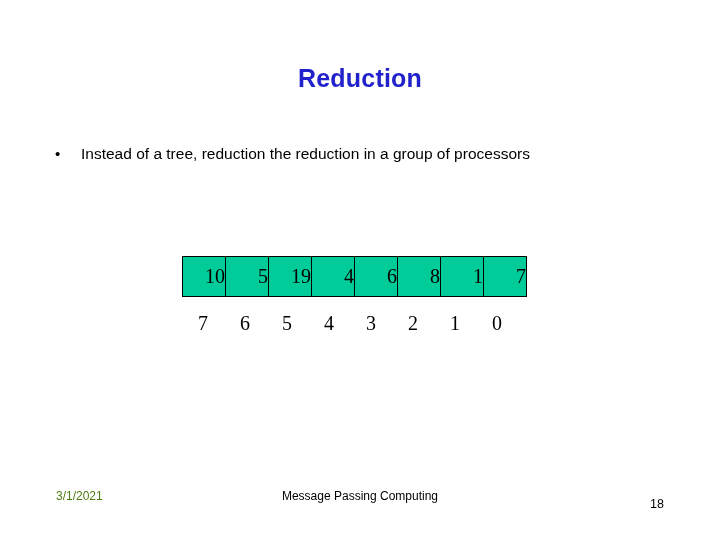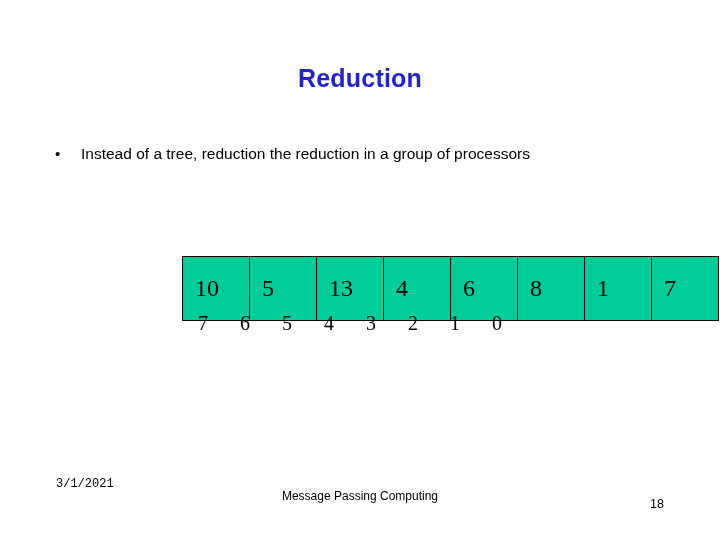--- a/index.html
+++ b/index.html
@@ -60,26 +60,26 @@
     position: absolute;
     left: 182px;
     top: 256px;
     border-collapse: collapse;
   }
   .grid-top td {
     width: 42px;
     height: 39px;
     background: #00CC99;
     border: 1px solid #000000;
-    text-align: left;
+    text-align: right;
     vertical-align: middle;
     font-family: "Liberation Serif", serif;
-    font-size: 24px;
+    font-size: 20px;
     color: #000000;
-    padding: 12px;
+    padding: 0;
   }
   .grid-bottom {
     position: absolute;
     left: 182px;
     top: 303px;
     border-collapse: collapse;
   }
   .grid-bottom td {
     width: 42px;
     height: 40px;
@@ -89,24 +89,24 @@
     vertical-align: middle;
     font-family: "Liberation Serif", serif;
     font-size: 20px;
     color: #000000;
     padding: 0;
   }
 
   .footer-date {
     position: absolute;
     left: 56px;
-    top: 477px;
+    top: 489px;
     font-size: 12px;
-    color: #000000;
-    font-family: Liberation Mono, monospace;
+    color: #4d7c0f;
+    font-family: Liberation Sans, sans-serif;
   }
   .footer-center {
     position: absolute;
     left: 0;
     top: 489px;
     width: 720px;
     text-align: center;
     font-size: 12px;
     color: #000000;
     font-family: "Liberation Sans", sans-serif;
@@ -131,21 +131,21 @@
   <div class="bullet-row">
     <span class="bullet-mark">•</span>
     <span class="bullet-text">Instead of a tree, reduction the reduction in a group of processors</span>
   </div>
 
   <table class="grid-top">
     <tbody>
         <tr>
       <td>10</td>
       <td>5</td>
-      <td>13</td>
+      <td>19</td>
       <td>4</td>
       <td>6</td>
       <td>8</td>
       <td>1</td>
       <td>7</td>
     </tr>
   </tbody>
     </table>
 
   <table class="grid-bottom">

